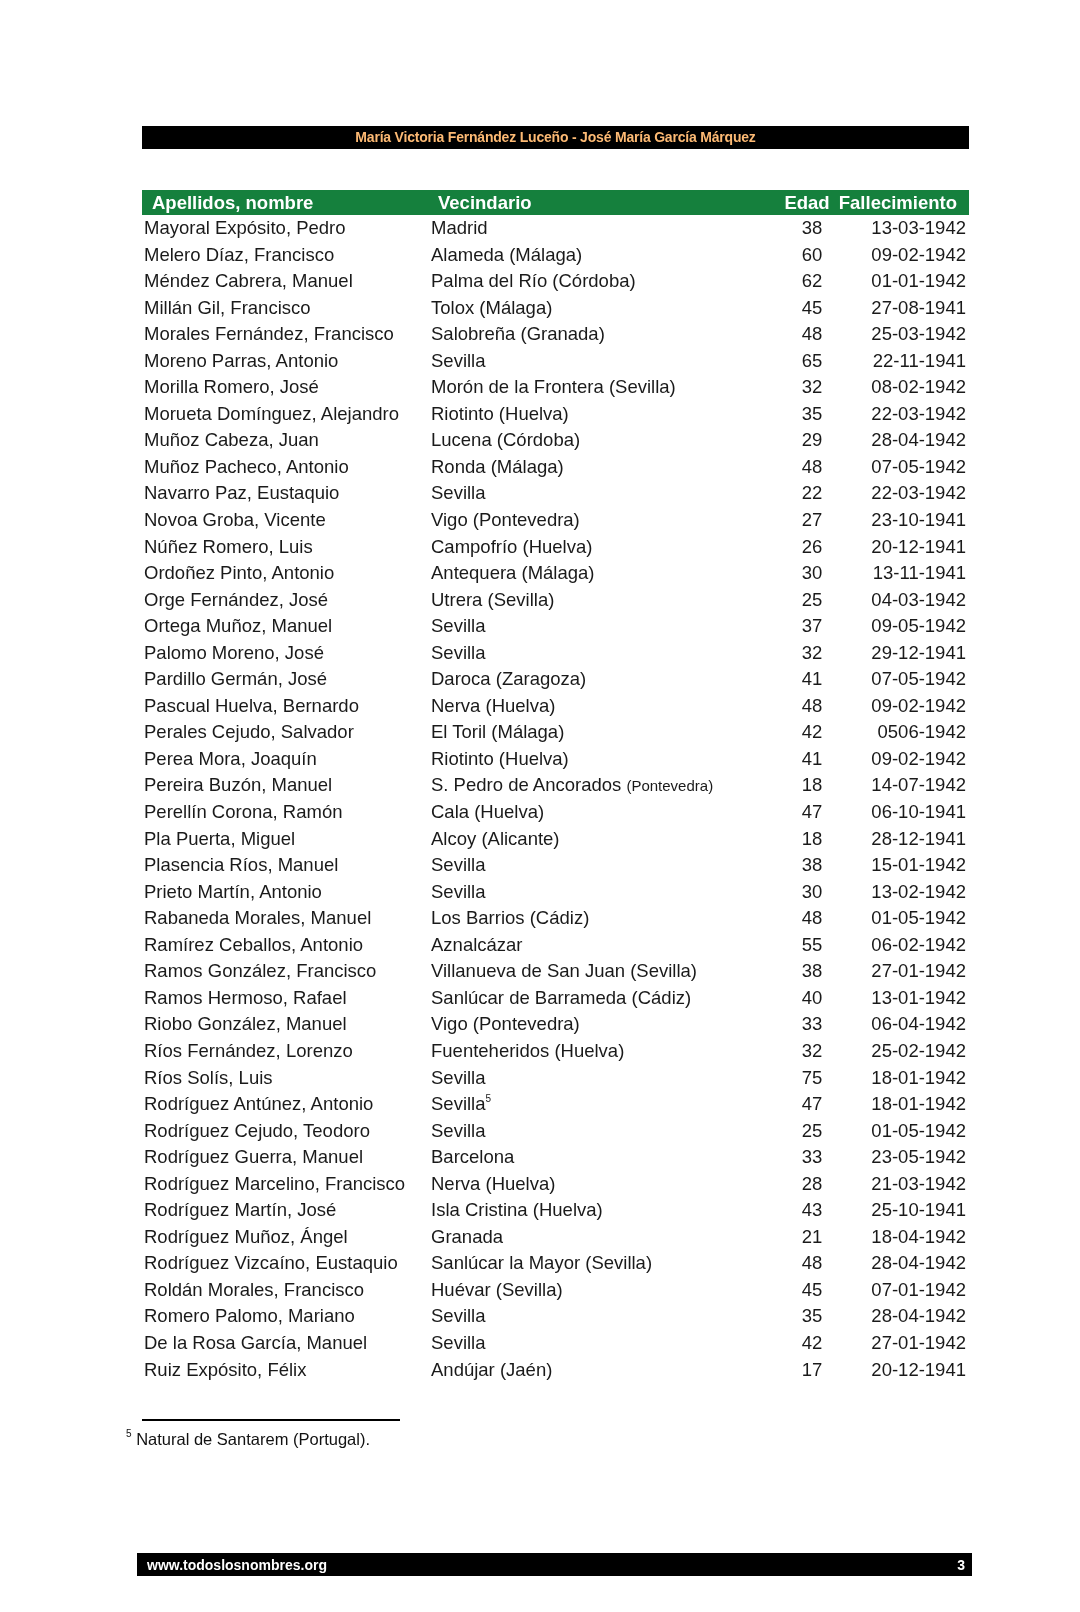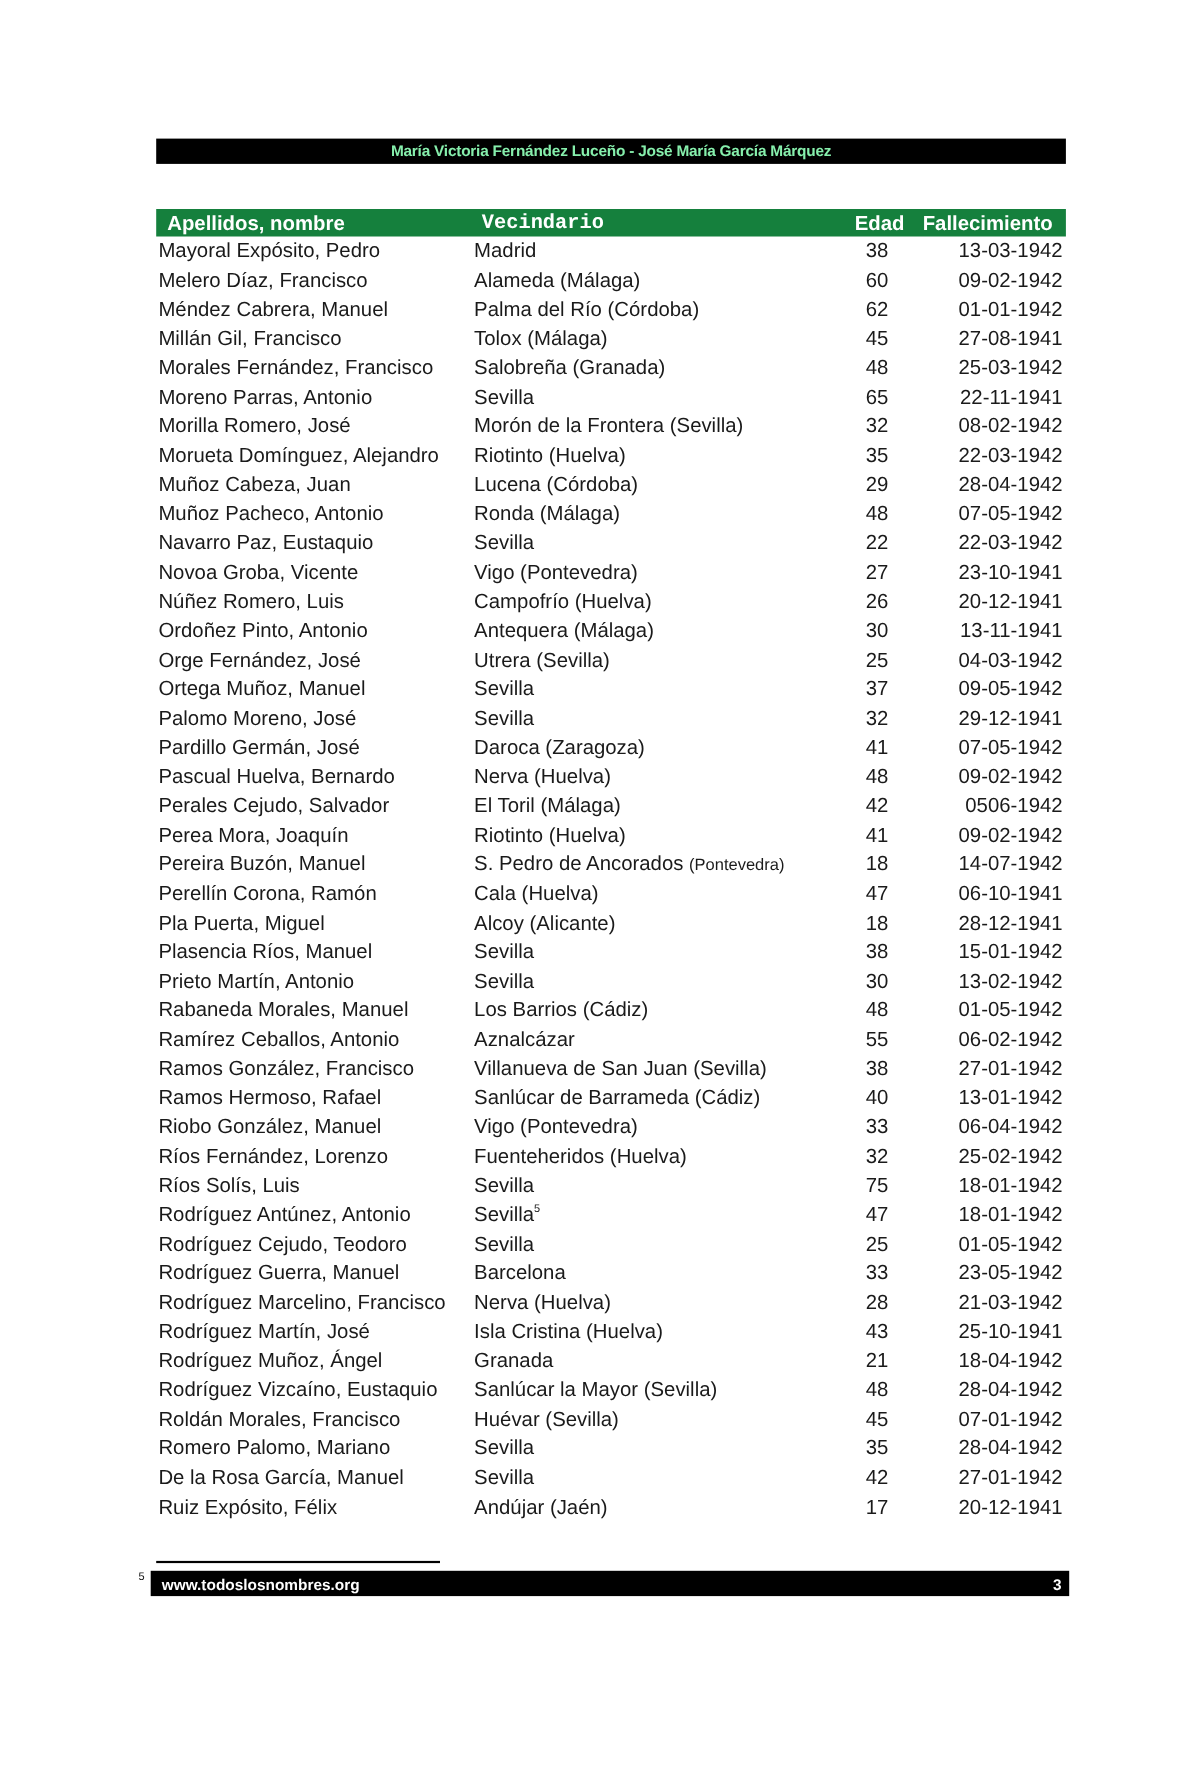--- a/index.html
+++ b/index.html
@@ -1,37 +1,37 @@
 <!DOCTYPE html>
 <html><head>
 <meta charset="utf-8">
 <style>
   html, body { margin: 0; padding: 0; background: #ffffff; }
   body { width: 1080px; height: 1612px; position: relative; overflow: hidden;
          font-family: "Liberation Sans", "DejaVu Sans", sans-serif; color: #111; }
   .topbar { position: absolute; left: 142px; top: 126px; width: 827px; height: 23px;
-            background: #000; color: #86efac; font-weight: bold; font-size: 14px;
+            background: #000; color: #fdba74; font-weight: bold; font-size: 14px;
             line-height: 23px; text-align: center; letter-spacing: -0.2px; }
   .table { position: absolute; left: 142px; top: 190px; width: 827px; }
   .thead { display: flex; background: #15803d; color: #fff; font-weight: bold;
            font-size: 18.5px; height: 25px; line-height: 26px; }
   .row { display: flex; height: 26.55px; line-height: 26.55px; font-size: 18.5px; color: #1a1a1a; white-space: nowrap; }
   .c-name { width: 286px; padding-left: 2px; box-sizing: border-box; }
   .thead .c-name { padding-left: 10px; }
   .c-place { width: 329px; padding-left: 3px; box-sizing: border-box; }
-  .thead .c-place { padding-left: 10px; font-family: Liberation Mono, monospace; }
-  .c-age { width: 80px; text-align: left; padding-left: 30px; box-sizing: border-box; }
+  .thead .c-place { padding-left: 10px; }
+  .c-age { width: 80px; text-align: center; padding-left: 30px; box-sizing: border-box; }
   .thead .c-age { padding-left: 20px; }
   .c-date { width: 132px; text-align: right; padding-right: 3px; box-sizing: border-box; }
   .thead .c-date { padding-right: 12px; }
   .small { font-size: 15px; }
   sup { font-size: 10px; vertical-align: 8px; line-height: 0; }
   .fn-rule { position: absolute; left: 142px; top: 1419px; width: 258px; height: 2px; background: #000; }
   .footnote { position: absolute; left: 126px; top: 1430px; font-size: 16.5px; color: #111; }
-  .footer { position: absolute; left: 137px; top: 1428px; width: 835px; height: 23px;
+  .footer { position: absolute; left: 137px; top: 1553px; width: 835px; height: 23px;
             background: #000; color: #fff; font-weight: bold; font-size: 14px; line-height: 24px; }
   .footer .url { position: absolute; left: 10px; }
   .footer .page { position: absolute; right: 7px; }
 </style>
 </head>
 <body>
 
 <div class="topbar">
   <span>María Victoria Fernández Luceño - José María García Márquez</span>
 </div>

